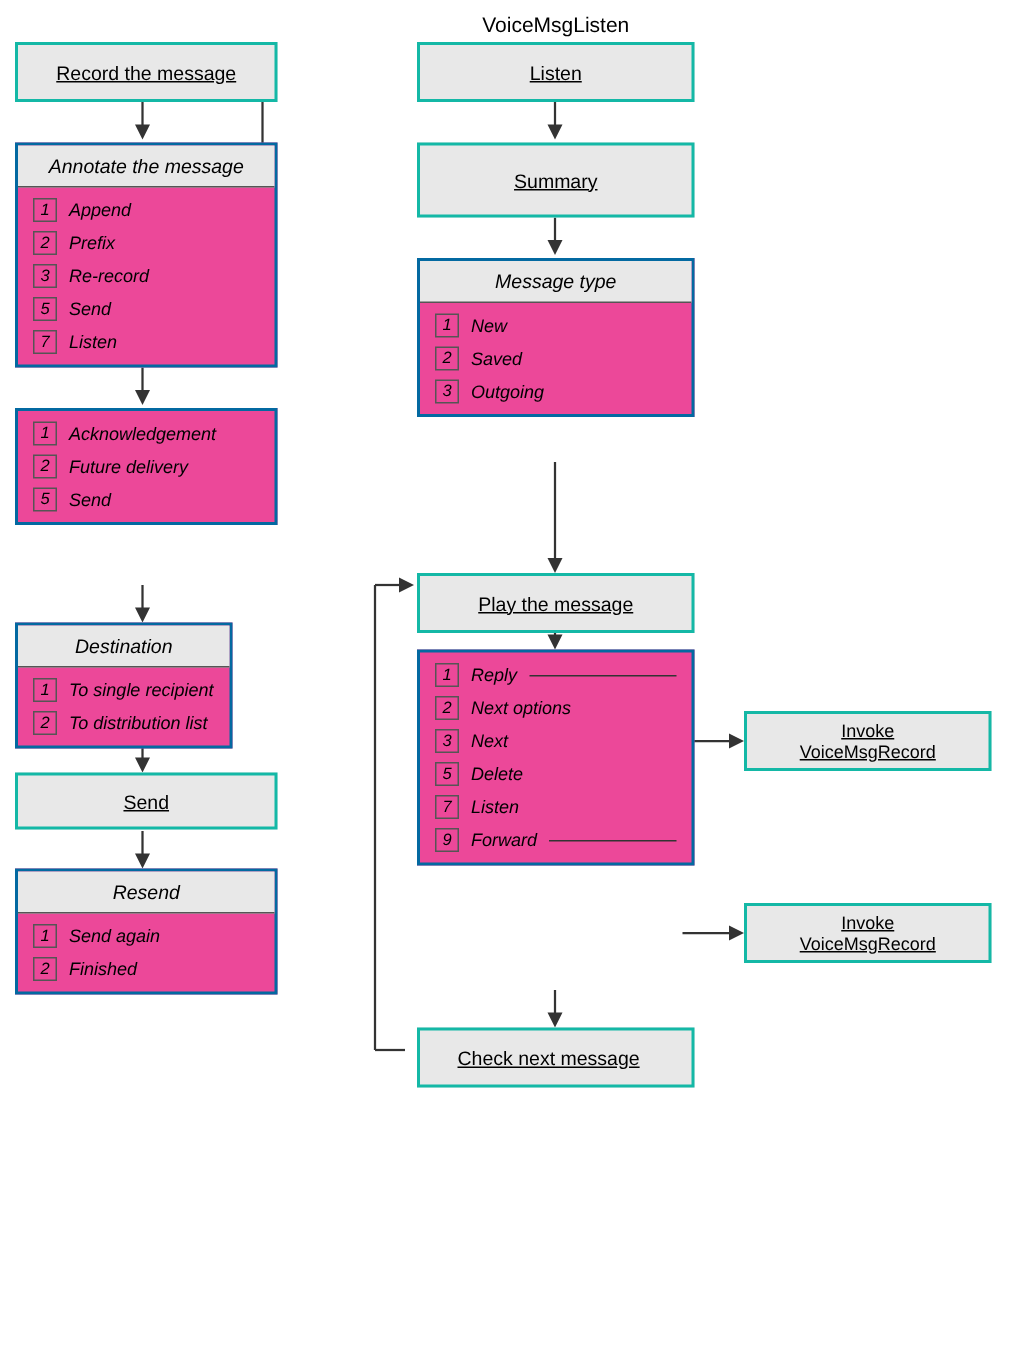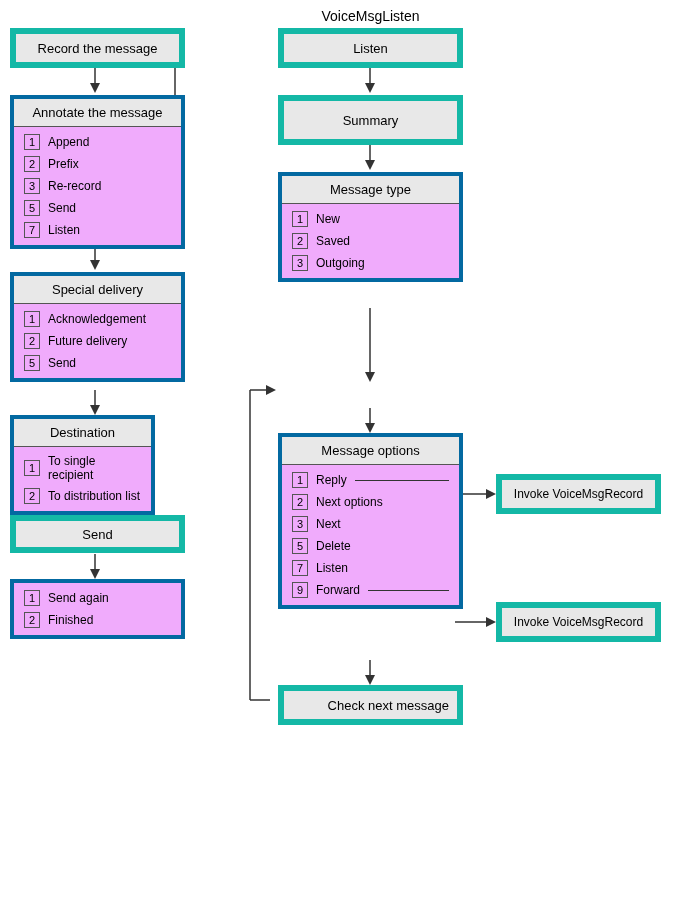--- a/index.html
+++ b/index.html
@@ -23,31 +23,33 @@
     .col-header {
       position: absolute;
       font-size: 14px;
       font-weight: normal;
       text-align: center;
     }
 
     
     .flow-box {
       position: absolute;
-      border: 6px solid #14b8a6;
+      border: 2px solid #14b8a6;
       background: #e8e8e8;
       text-align: center;
-      padding: 6px 8px;
+      padding: 6px 25px;
       font-size: 13px;
+      text-decoration: underline;
     }
 
     .flow-box-with-options {
       position: absolute;
-      border: 4px solid #0369a1;
-      background: #f0abfc;
+      border: 2px solid #0369a1;
+      background: #ec4899;
+      font-style: italic;
     }
 
     .flow-box-with-options .box-header {
       background: #e8e8e8;
       border-bottom: 1px solid #555;
       text-align: center;
       padding: 6px 8px;
       font-size: 13px;
     }
 
@@ -165,21 +167,20 @@
         <span>Send</span>
       </div>
       <div class="box-option">
         <span class="option-num">7</span>
         <span>Listen</span>
       </div>
     </div>
   </div>
 
   <div class="flow-box-with-options" style="left: 10px; top: 272px; width: 175px;">
-    <div class="box-header">Special delivery</div>
     <div class="box-options">
       <div class="box-option">
         <span class="option-num">1</span>
         <span>Acknowledgement</span>
       </div>
       <div class="box-option">
         <span class="option-num">2</span>
         <span>Future delivery</span>
       </div>
       <div class="box-option">
@@ -201,20 +202,21 @@
         <span>To distribution list</span>
       </div>
     </div>
   </div>
 
   <div class="flow-box" style="left: 10px; top: 515px; width: 175px; height: 38px; display:flex; align-items:center; justify-content:center;">
     <span>Send</span>
   </div>
 
   <div class="flow-box-with-options" style="left: 10px; top: 579px; width: 175px;">
+    <div class="box-header">Resend</div>
     <div class="box-options">
       <div class="box-option">
         <span class="option-num">1</span>
         <span>Send again</span>
       </div>
       <div class="box-option">
         <span class="option-num">2</span>
         <span>Finished</span>
       </div>
     </div>
@@ -239,23 +241,25 @@
         <span class="option-num">2</span>
         <span>Saved</span>
       </div>
       <div class="box-option">
         <span class="option-num">3</span>
         <span>Outgoing</span>
       </div>
     </div>
   </div>
 
+  <div class="flow-box" style="left: 278px; top: 382px; width: 185px; height: 40px; display:flex; align-items:center; justify-content:center;">
+    <span>Play the message</span>
+  </div>
 
   <div class="flow-box-with-options" style="left: 278px; top: 433px; width: 185px;">
-    <div class="box-header">Message options</div>
     <div class="box-options">
       <div class="box-option">
         <span class="option-num">1</span>
         <span>Reply</span>
         <span style="flex:1; border-top: 1px solid #333; margin-left:8px; margin-top:6px; align-self:flex-start; margin-top:8px;"></span>
       </div>
       <div class="box-option">
         <span class="option-num">2</span>
         <span>Next options</span>
       </div>
@@ -272,21 +276,21 @@
         <span>Listen</span>
       </div>
       <div class="box-option">
         <span class="option-num">9</span>
         <span>Forward</span>
         <span style="flex:1; border-top: 1px solid #333; margin-left:8px; align-self:flex-start; margin-top:8px;"></span>
       </div>
     </div>
   </div>
 
-  <div class="flow-box" style="left: 278px; top: 685px; width: 185px; height: 40px; display:flex; align-items:center; justify-content:flex-end;">
+  <div class="flow-box" style="left: 278px; top: 685px; width: 185px; height: 40px; display:flex; align-items:center; justify-content:flex-start;">
     <span>Check next message</span>
   </div>
 
   <div class="flow-box" style="left: 496px; top: 474px; width: 165px; height: 40px; display:flex; align-items:center; justify-content:center; font-size:12px;">
     <span>Invoke VoiceMsgRecord</span>
   </div>
 
   <div class="flow-box" style="left: 496px; top: 602px; width: 165px; height: 40px; display:flex; align-items:center; justify-content:center; font-size:12px;">
     <span>Invoke VoiceMsgRecord</span>
   </div>

